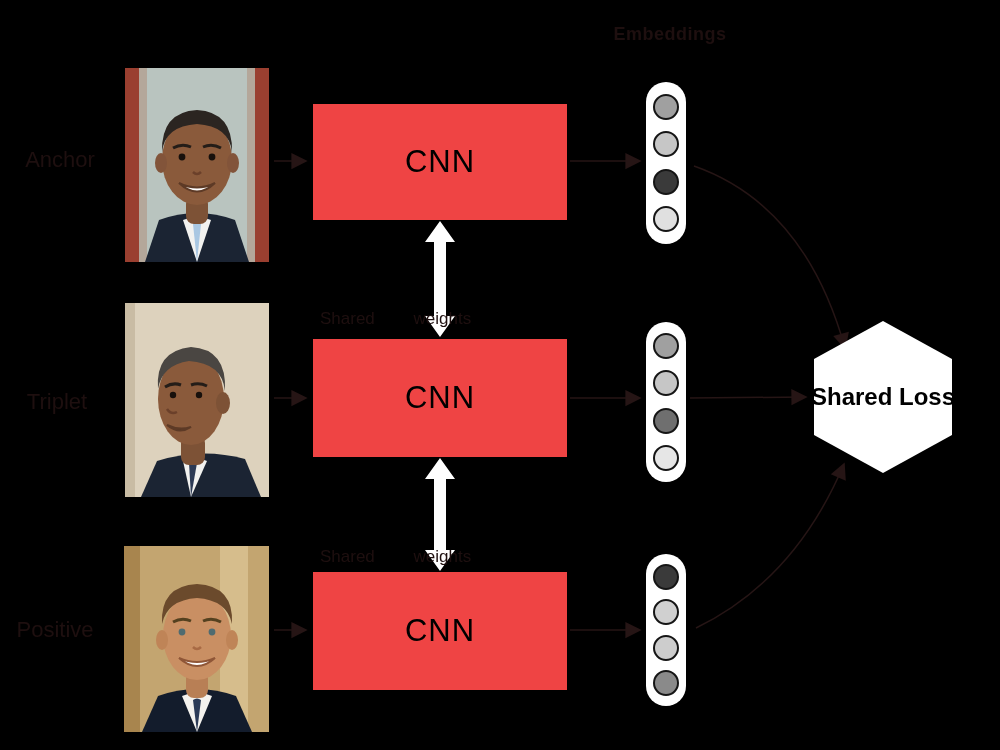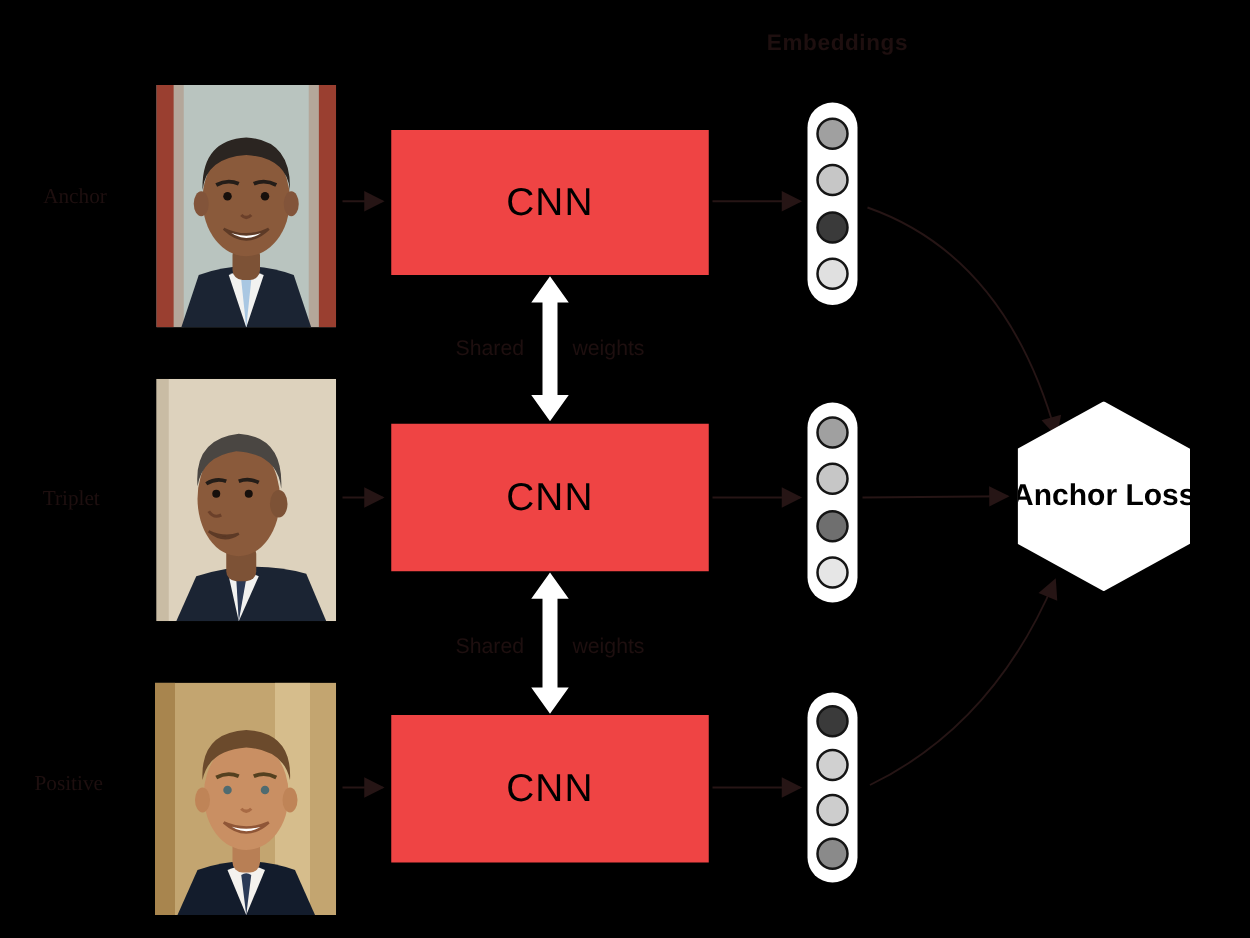--- a/index.html
+++ b/index.html
@@ -9,42 +9,42 @@
   }
   .abs{position:absolute;}
 
   
   .ghost-text{color:#1e0f0f;}
 
   #diagram-title{
     left:560px;top:24px;width:220px;text-align:center;
     font-size:18px;font-weight:bold;letter-spacing:.5px;
   }
-  .row-label{font-size:17px;width:110px;font-family:Liberation Serif, serif;}
+  .row-label{font-size:22px;width:110px;}
   #label-anchor{left:5px;top:147px;text-align:center;}
   #label-positive{left:2px;top:389px;text-align:center;}
   #label-negative{left:0px;top:617px;text-align:center;}
 
   .photo{overflow:hidden;display:block;}
   #photo-anchor{left:125px;top:68px;width:144px;height:194px;}
   #photo-positive{left:125px;top:303px;width:144px;height:194px;}
   #photo-negative{left:124px;top:546px;width:145px;height:186px;}
   .photo svg{display:block;width:100%;height:100%;}
 
   .cnn-box{
     left:313px;width:254px;background:#ef4444;color:#000;
     display:flex;align-items:center;justify-content:center;
     font-size:31px;letter-spacing:1px;
   }
   #cnn-1{top:104px;height:116px;}
   #cnn-2{top:339px;height:118px;}
   #cnn-3{top:572px;height:118px;}
 
   .shared-label{
-    width:240px;text-align:center;font-size:17px;word-spacing:34px;
+    width:240px;text-align:left;font-size:17px;word-spacing:34px;margin-top:40px;
   }
   #shared-1{left:320px;top:269px;}
   #shared-2{left:320px;top:507px;}
 
   .embedding-oval{
     left:646px;width:40px;background:#fff;border-radius:20px;
     display:flex;flex-direction:column;align-items:center;justify-content:space-evenly;
   }
   #oval-anchor{top:82px;height:162px;}
   #oval-positive{top:322px;height:160px;}
@@ -185,16 +185,16 @@
       <div class="dot" style="background: rgb(230, 230, 230);"></div>
     </div>
   <div class="abs embedding-oval" id="oval-negative">
       <div class="dot" style="background: rgb(58, 58, 58);"></div>
       <div class="dot" style="background: rgb(208, 208, 208);"></div>
       <div class="dot" style="background: rgb(205, 205, 205);"></div>
       <div class="dot" style="background: rgb(138, 138, 138);"></div>
     </div>
 
   <div class="abs" id="triplet-loss-hex">
-    <span class="hex-label">Anchor Loss</span>
+    <span class="hex-label">Shared Loss</span>
   </div>
 
 </div>
 
 </body></html>

